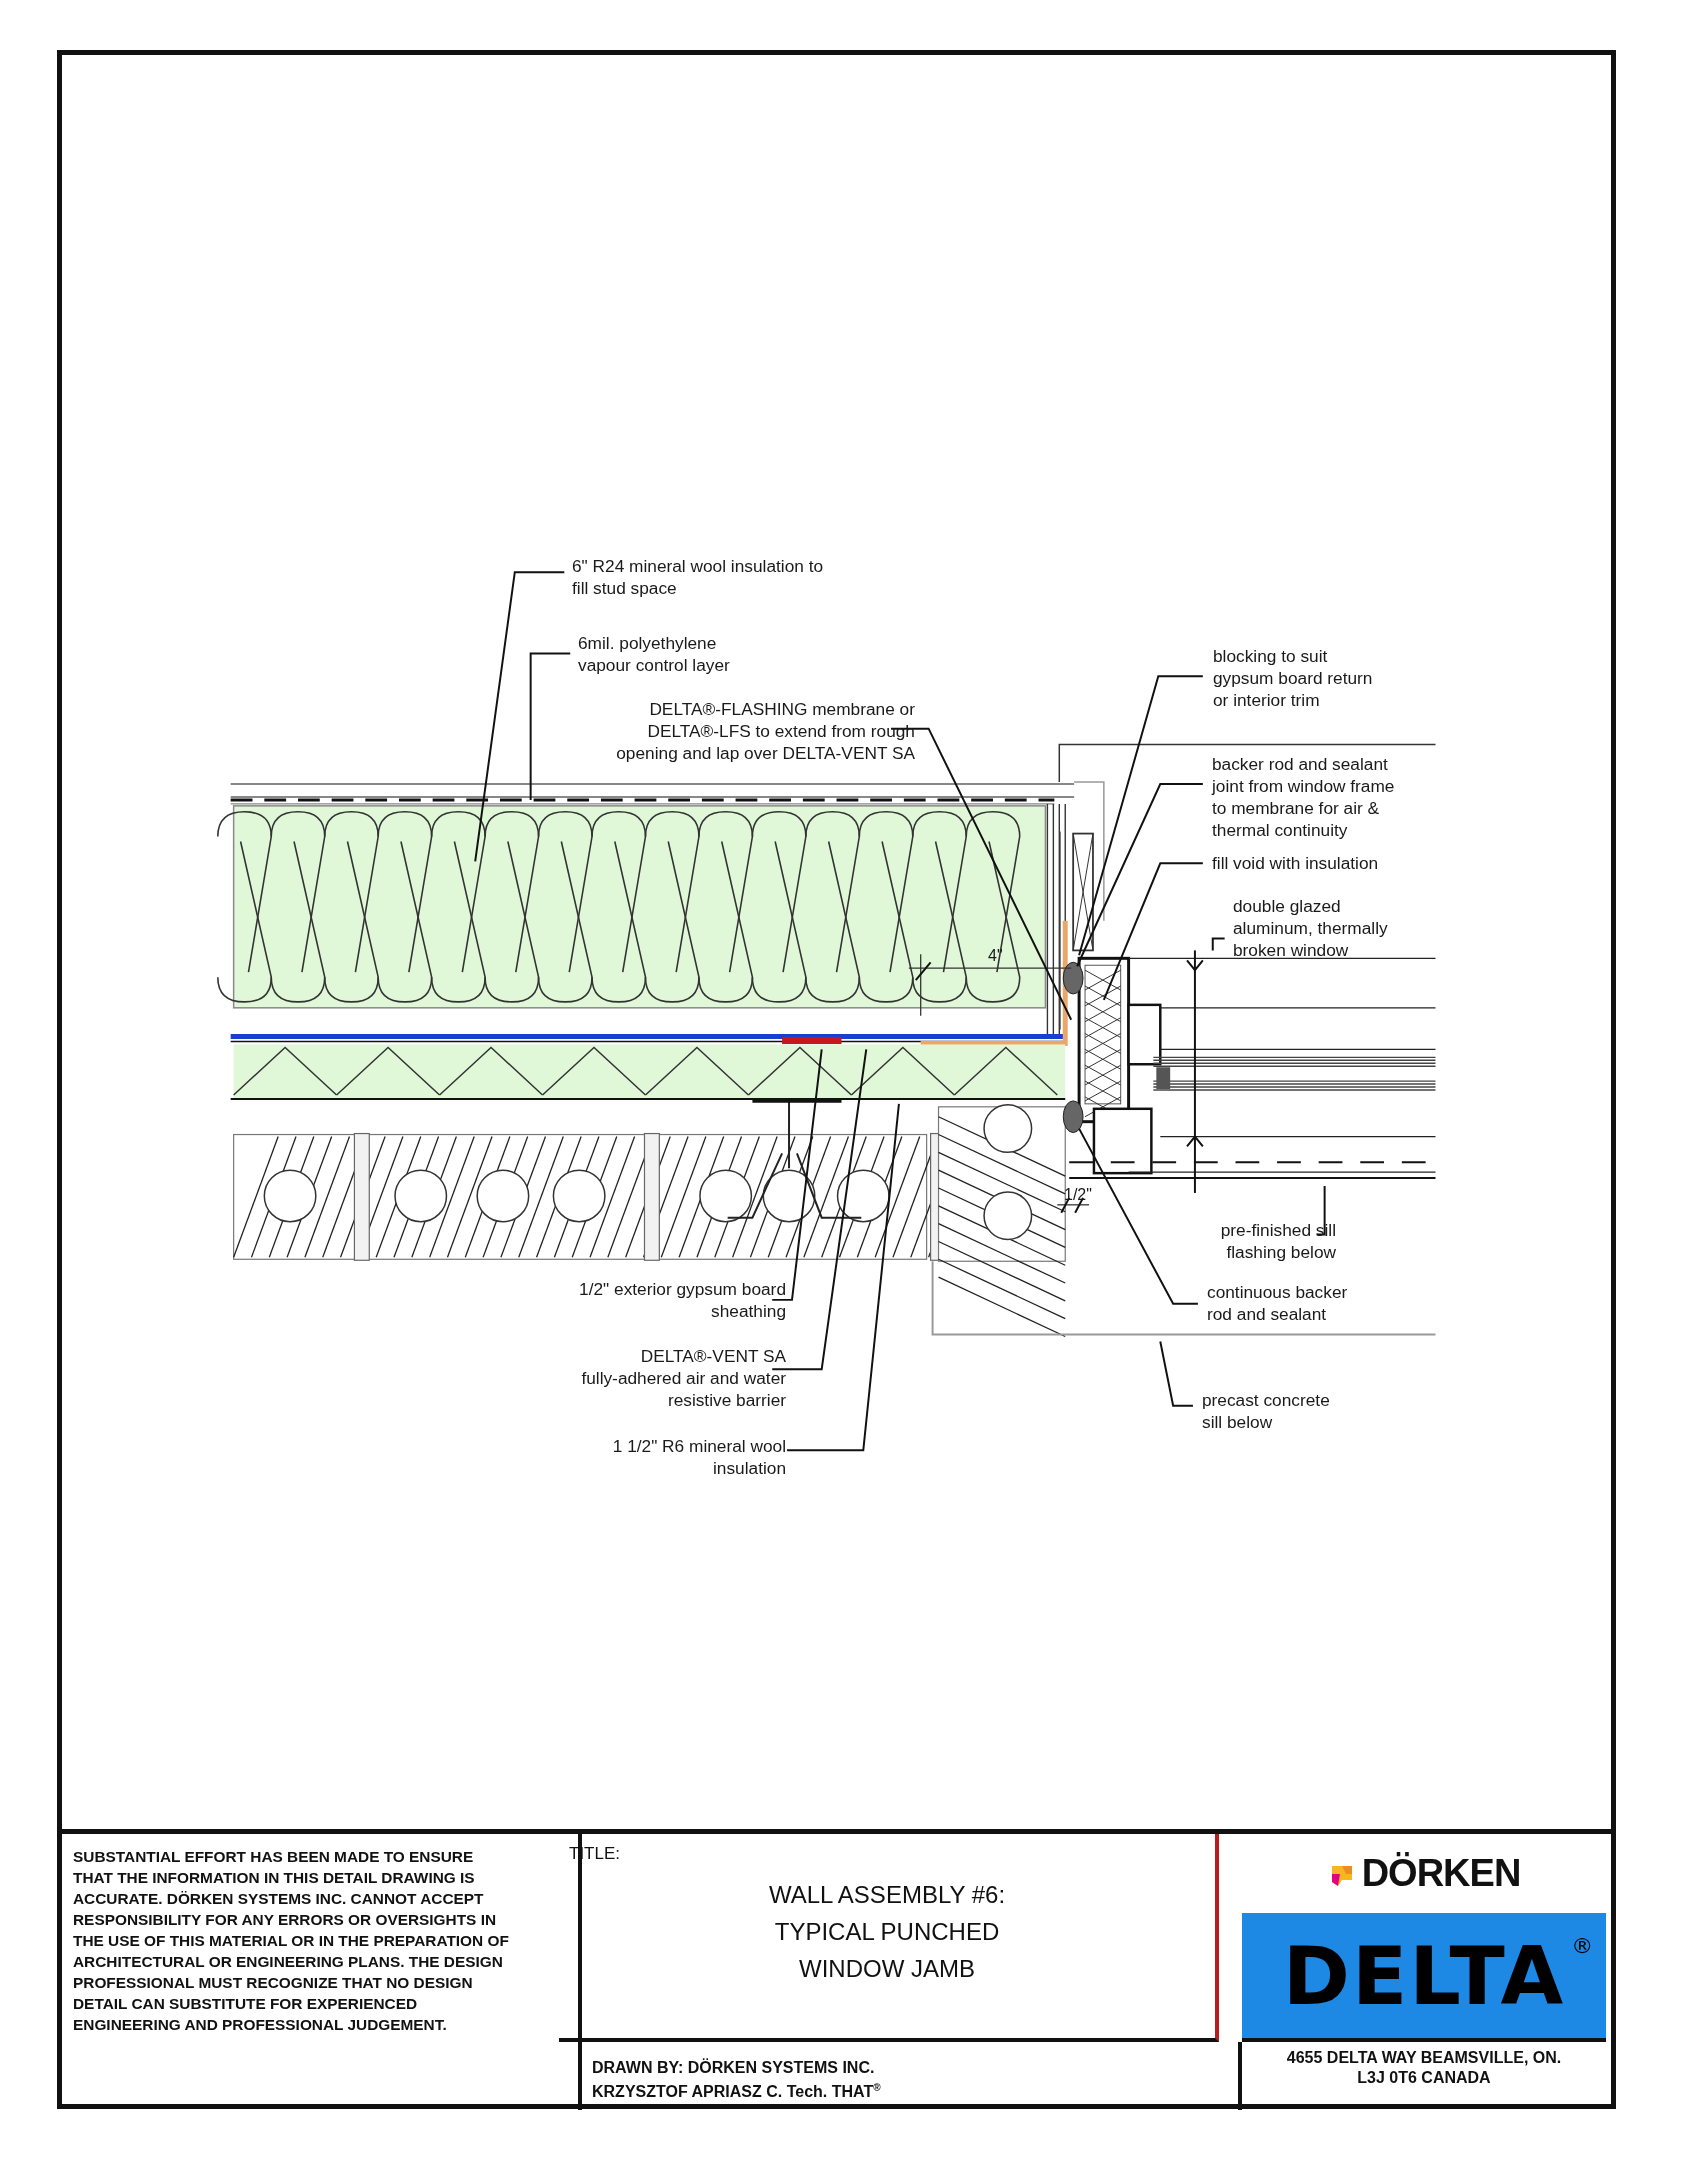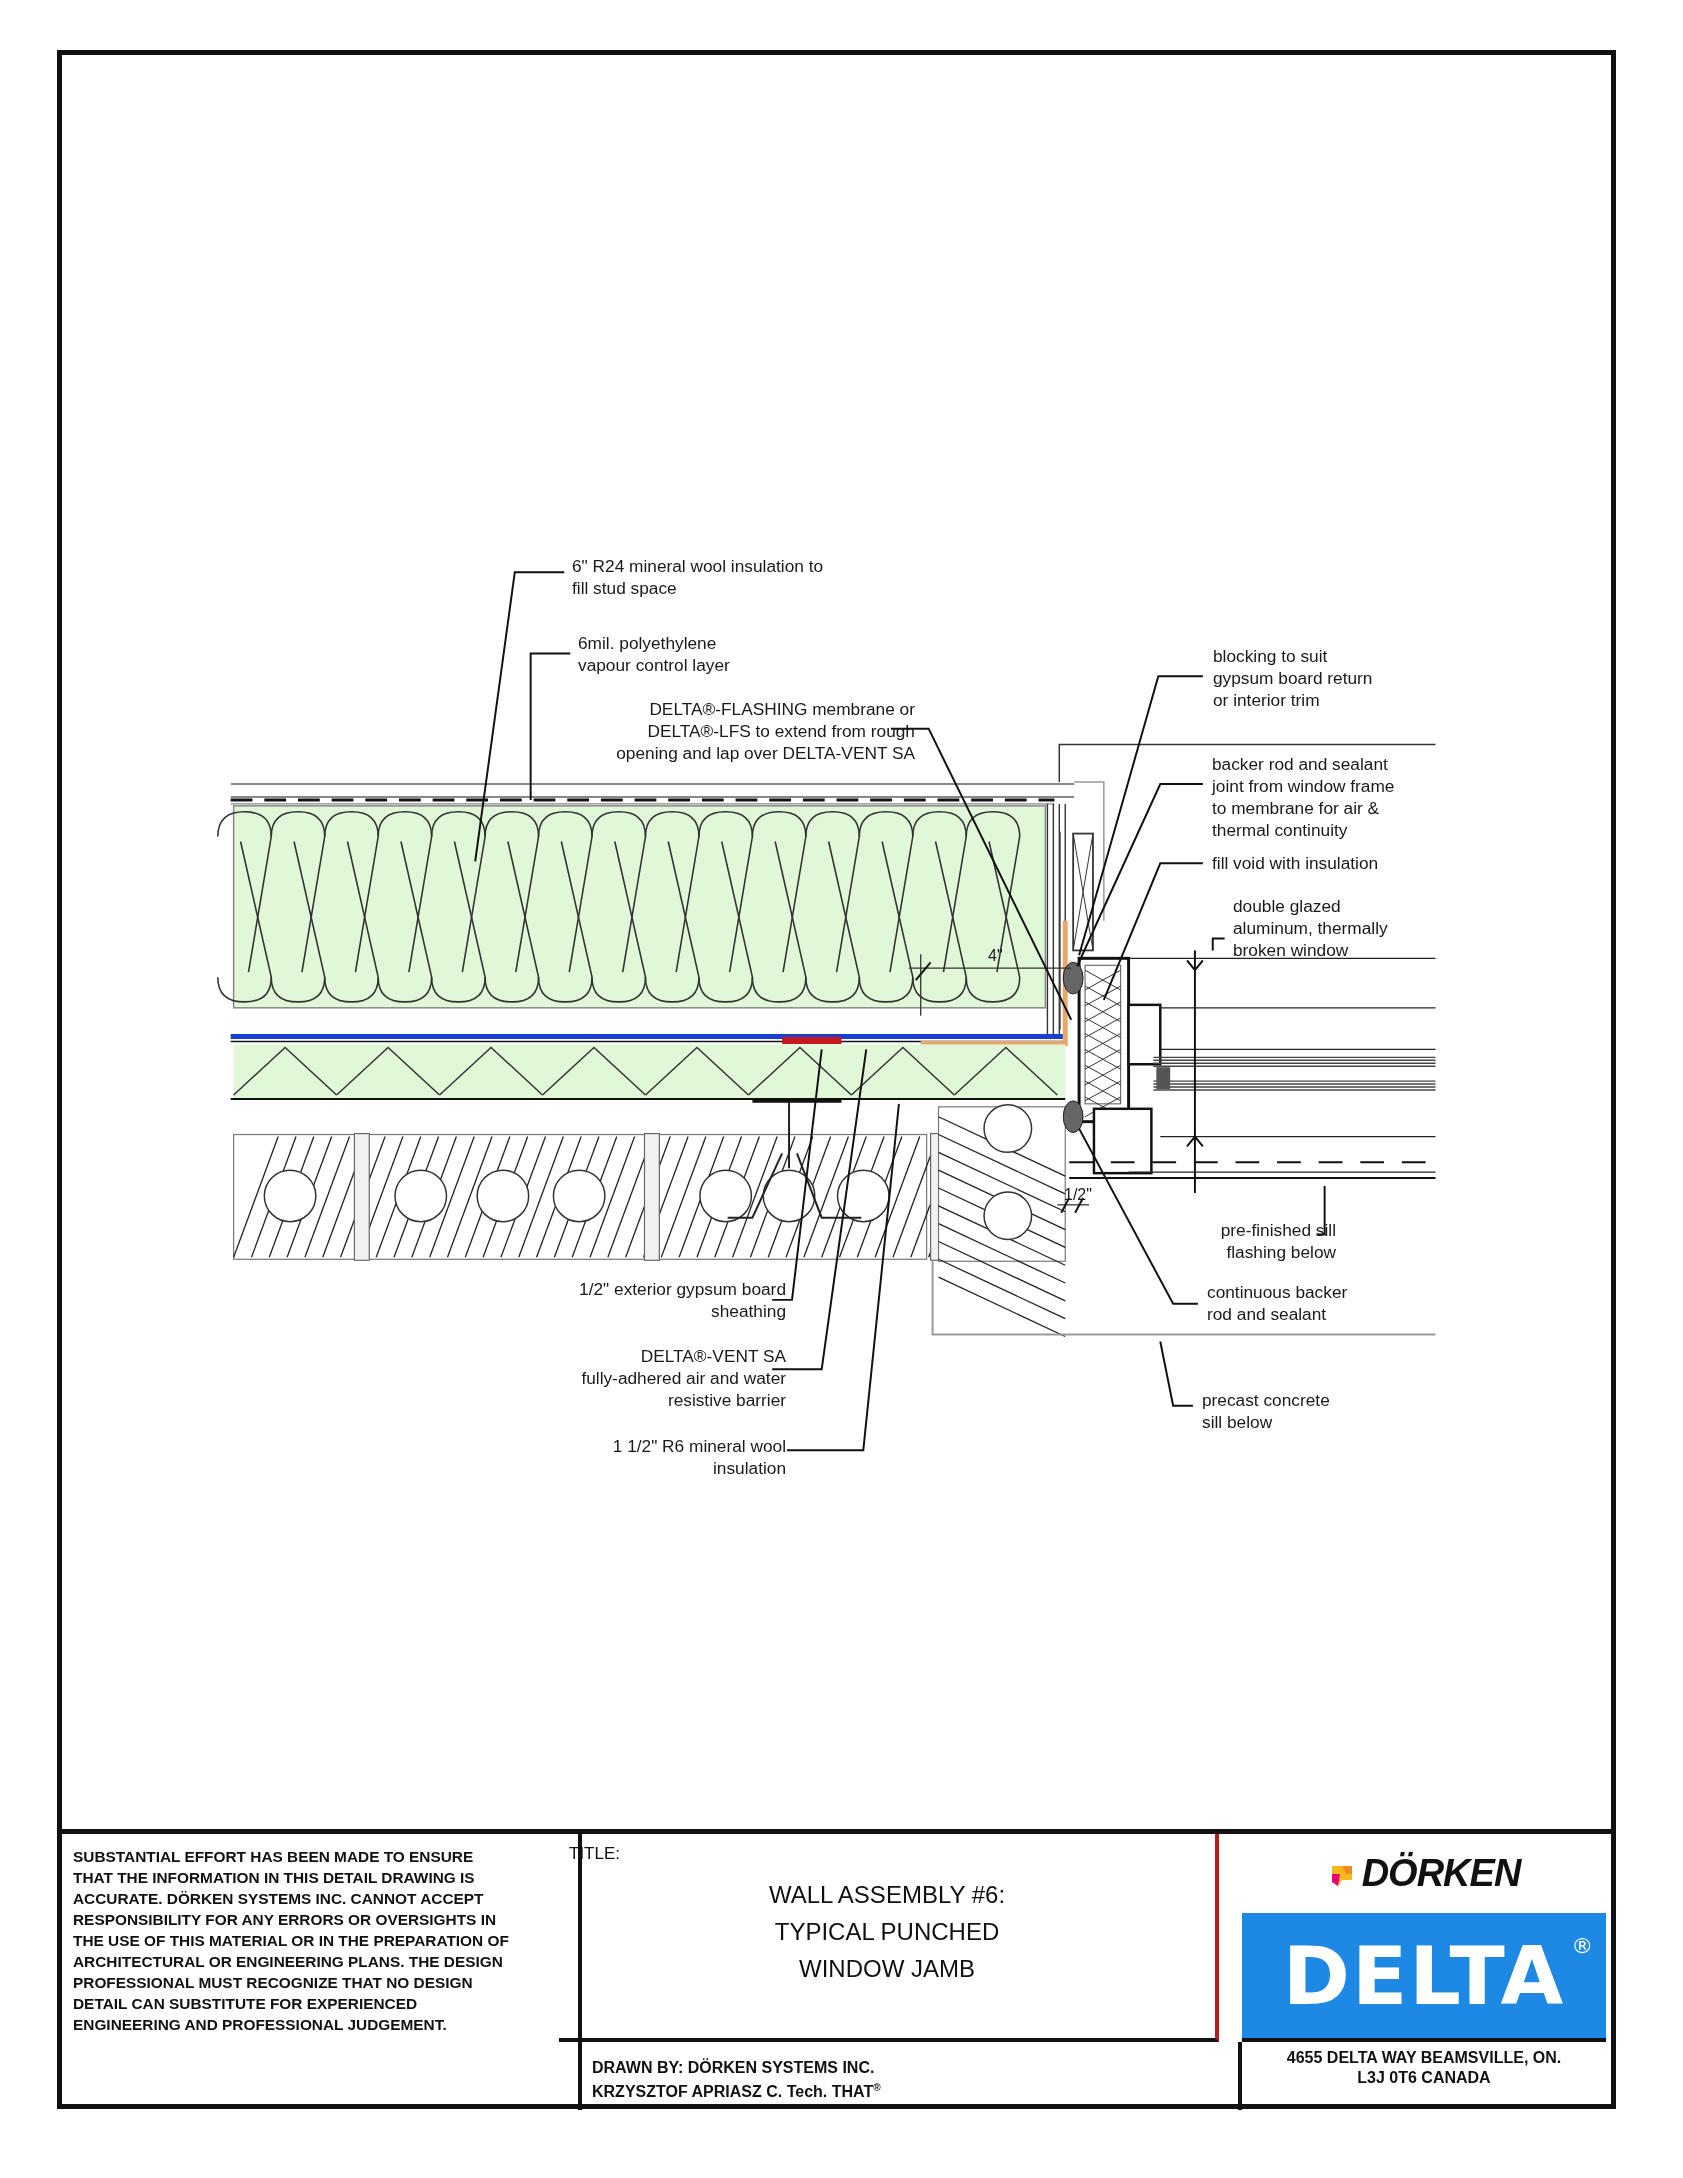--- a/index.html
+++ b/index.html
@@ -9,25 +9,25 @@
   .lbl { position:absolute; font-size:17.3px; line-height:22px; color:#1a1a1a; white-space:pre-line; }
   .lbl.r { text-align:right;margin-left:24px; }
   .titleblock { position:absolute; left:57px; top:1829px; width:1559px; height:281px; border-top:5px solid #111; box-sizing:border-box; }
   .tb-disclaimer { position:absolute; left:0; top:0; width:525px; height:276px; border-right:4px solid #111; box-sizing:border-box; padding:12px 10px 0 16px; font-weight:bold; font-size:15.4px; line-height:21px; white-space:pre-line; }
   .tb-title { position:absolute; left:502px; top:0; width:660px; height:208px; border-right:4px solid #b91c1c; border-bottom:4px solid #111; box-sizing:border-box; }
   .tb-title-label { position:absolute; left:10px; top:10px; font-size:17px; }
   .tb-title-main { position:absolute; left:0; right:0; top:42px; text-align:center; font-size:24px; line-height:37px; white-space:pre-line; }
   .tb-drawn { position:absolute; left:525px; top:208px; width:660px; height:68px; border-right:4px solid #111; box-sizing:border-box; padding:16px 10px; font-weight:bold; font-size:16px; line-height:20px; }
   .tb-drawn sup { font-size:10px; }
   .tb-logo { position:absolute; left:1185px; top:0; width:364px; height:208px; border-bottom:4px solid #111; box-sizing:border-box; }
-  .logo-top { position:absolute; left:0; right:0; top:0; height:79px; display:flex; align-items:center; justify-content:center; gap:6px;font-style:italic; }
+  .logo-top { position:absolute; left:0; right:0; top:0; height:79px; display:flex; align-items:center; justify-content:center; gap:6px; }
   .dorken-mark { width:28px; height:28px; position:relative; }
   .dorken-text { font-weight:bold; font-size:38px; letter-spacing:-1px; color:#111; }
   .logo-blue { position:absolute; left:0; right:0; top:79px; height:125px; background:#1e88e5; display:flex; align-items:center; justify-content:center; }
-  .delta-text { font-family:"DejaVu Sans", sans-serif; font-weight:bold; font-size:81px; color:#ffffff; letter-spacing:2px; position:relative; }
+  .delta-text { font-family:"DejaVu Sans", sans-serif; font-weight:bold; font-size:81px; color:#000000; letter-spacing:2px; position:relative; }
   .delta-reg { position:absolute; right:-30px; top:4px; font-size:22px; font-weight:normal; }
   .tb-address { position:absolute; left:1185px; top:208px; width:364px; height:68px; box-sizing:border-box; padding-top:6px; text-align:center; font-weight:bold; font-size:16px; line-height:20px; white-space:pre-line; }
 </style>
 </head>
 <body>
 
 <div class="frame"></div>
 
 <svg class="drawing" viewBox="0 0 1700 2200" xmlns="http://www.w3.org/2000/svg">
   <g id="drawing-root" stroke-linecap="butt" fill="none">

